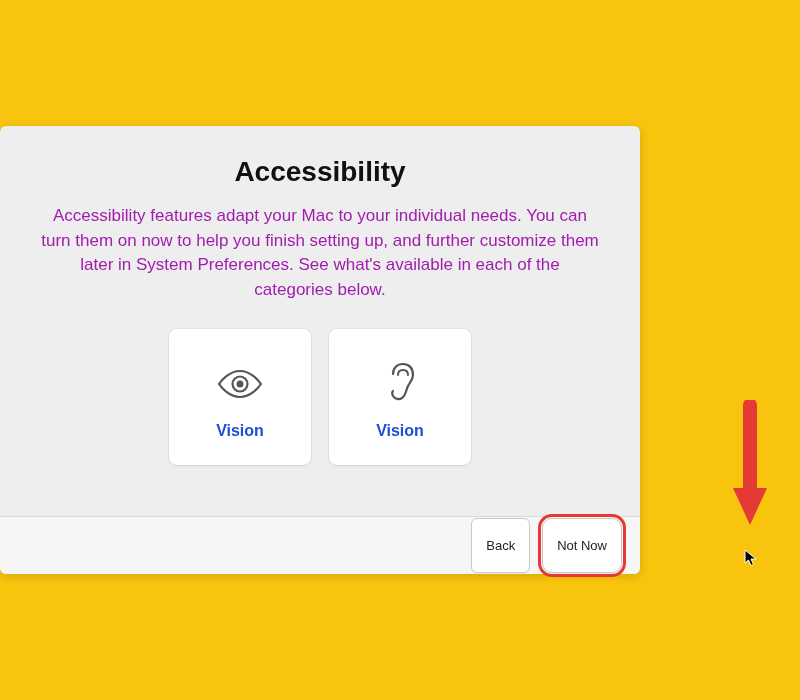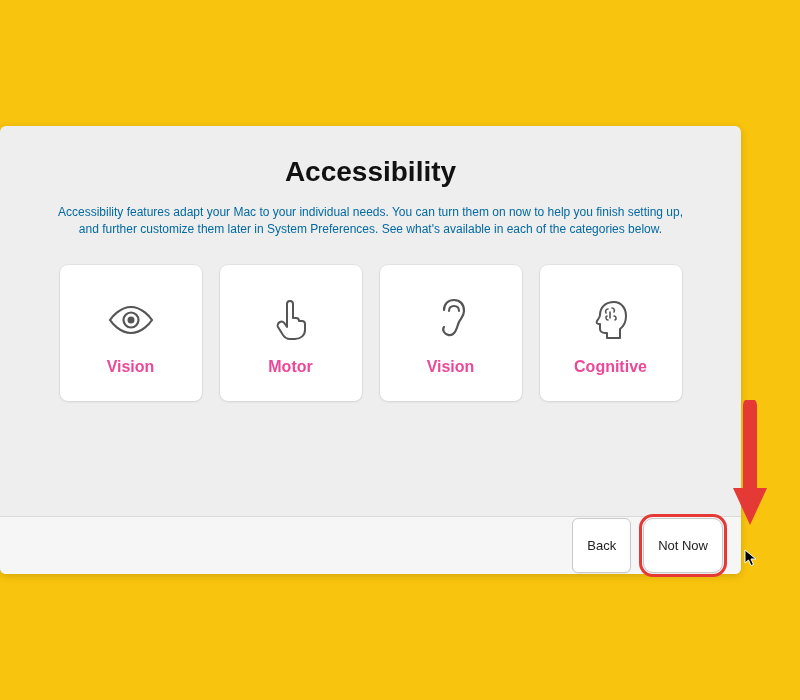--- a/index.html
+++ b/index.html
@@ -8,43 +8,43 @@
       height: 700px;
       background: #f8c40d;
       font-family: -apple-system, BlinkMacSystemFont, "Segoe UI", Helvetica, Arial, sans-serif;
       overflow: hidden;
       position: relative;
     }
     .window {
       position: absolute;
       top: 126px;
       left: 0;
-      width: 741px;
+      width: 640px;
       height: 448px;
       background: #eeeeee;
       border-radius: 6px;
       box-shadow: 0 2px 8px rgba(0,0,0,0.15);
       display: flex;
       flex-direction: column;
     }
     .content {
       flex: 1;
       padding: 30px 40px 20px 40px;
       text-align: center;
     }
     .title {
       font-size: 28px;
       font-weight: 700;
       color: #111;
       margin-bottom: 16px;
     }
     .subtitle {
-      font-size: 12px;
+      font-size: 17px;
       line-height: 1.45;
-      color: #0369a1;
+      color: #a21caf;
       max-width: 640px;
       margin: 0 auto 26px auto;
     }
     .cards {
       display: flex;
       justify-content: center;
       gap: 18px;
     }
     .card {
       width: 142px;
@@ -60,21 +60,21 @@
     }
     .card .iconwrap {
       height: 60px;
       display: flex;
       align-items: center;
       justify-content: center;
     }
     .card-label {
       font-size: 16px;
       font-weight: 600;
-      color: #ec4899;
+      color: #1d4ed8;
       margin-top: 8px;
     }
     .footer {
       height: 58px;
       border-top: 1px solid #d9d9d9;
       background: #f6f6f6;
       display: flex;
       align-items: center;
       justify-content: flex-end;
       padding: 0 18px;
@@ -123,48 +123,31 @@
         <div class="iconwrap">
           <svg width="46" height="30" viewBox="0 0 46 30">
             <path d="M23 2 C12 2 4 12 2 15 C4 18 12 28 23 28 C34 28 42 18 44 15 C42 12 34 2 23 2 Z" fill="none" stroke="#555" stroke-width="2.2"></path>
             <circle cx="23" cy="15" r="7.5" fill="none" stroke="#555" stroke-width="2.2"></circle>
             <circle cx="23" cy="15" r="3.5" fill="#555"></circle>
           </svg>
         </div>
         <div class="card-label">Vision</div>
       </div>
 
-      <div class="card">
-        <div class="iconwrap">
-          <svg width="36" height="44" viewBox="0 0 36 44">
-            <path d="M14 6 C14 4 15 3 17 3 C19 3 20 4 20 6 L20 20 L23 20 C25 20 26 21 26 23 L29 23 C31 23 32 24 32 26 L32 32 C32 37 28 41 22 41 L17 41 C14 41 12 40 10 37 L5 29 C4 27 5 25 7 24 C9 23 11 24 12 26 L14 29 Z" fill="none" stroke="#555" stroke-width="2" stroke-linejoin="round"></path>
-          </svg>
-        </div>
-        <div class="card-label">Motor</div>
-      </div>
 
       <div class="card">
         <div class="iconwrap">
           <svg width="32" height="44" viewBox="0 0 32 44">
             <path d="M9 12 C9 6 13 2 19 2 C25 2 29 6 29 13 C29 18 26 20 24 24 C22 28 22 33 18 36 C15 38 11 37 9 34 C8 32 8 30 9 29" fill="none" stroke="#555" stroke-width="2.2" stroke-linecap="round"></path>
             <path d="M14 13 C14 10 16 8 19 8 C22 8 24 10 24 13" fill="none" stroke="#555" stroke-width="2" stroke-linecap="round"></path>
           </svg>
         </div>
         <div class="card-label">Vision</div>
       </div>
 
-      <div class="card">
-        <div class="iconwrap">
-          <svg width="38" height="42" viewBox="0 0 38 42">
-            <path d="M22 3 C14 3 8 8 8 16 C8 18 7 19 5 22 C4 24 5 25 7 25 L8 25 L8 30 C8 32 10 34 13 34 L15 34 L15 39 L28 39 L28 30 C32 27 34 22 34 17 C34 9 29 3 22 3 Z" fill="none" stroke="#555" stroke-width="2" stroke-linejoin="round"></path>
-            <path d="M16 10 C14 10 13 12 14 14 M20 9 C22 9 23 11 22 13 M15 17 C13 18 14 21 16 21 M22 17 C24 17 25 20 23 21 M18 13 C18 15 18 17 18 19" fill="none" stroke="#555" stroke-width="1.6" stroke-linecap="round"></path>
-          </svg>
-        </div>
-        <div class="card-label">Cognitive</div>
-      </div>
 
     </div>
   </div>
 
   <div class="footer">
     <button class="btn">Back</button>
     <button class="btn highlight">Not Now</button>
   </div>
 </div>
 

